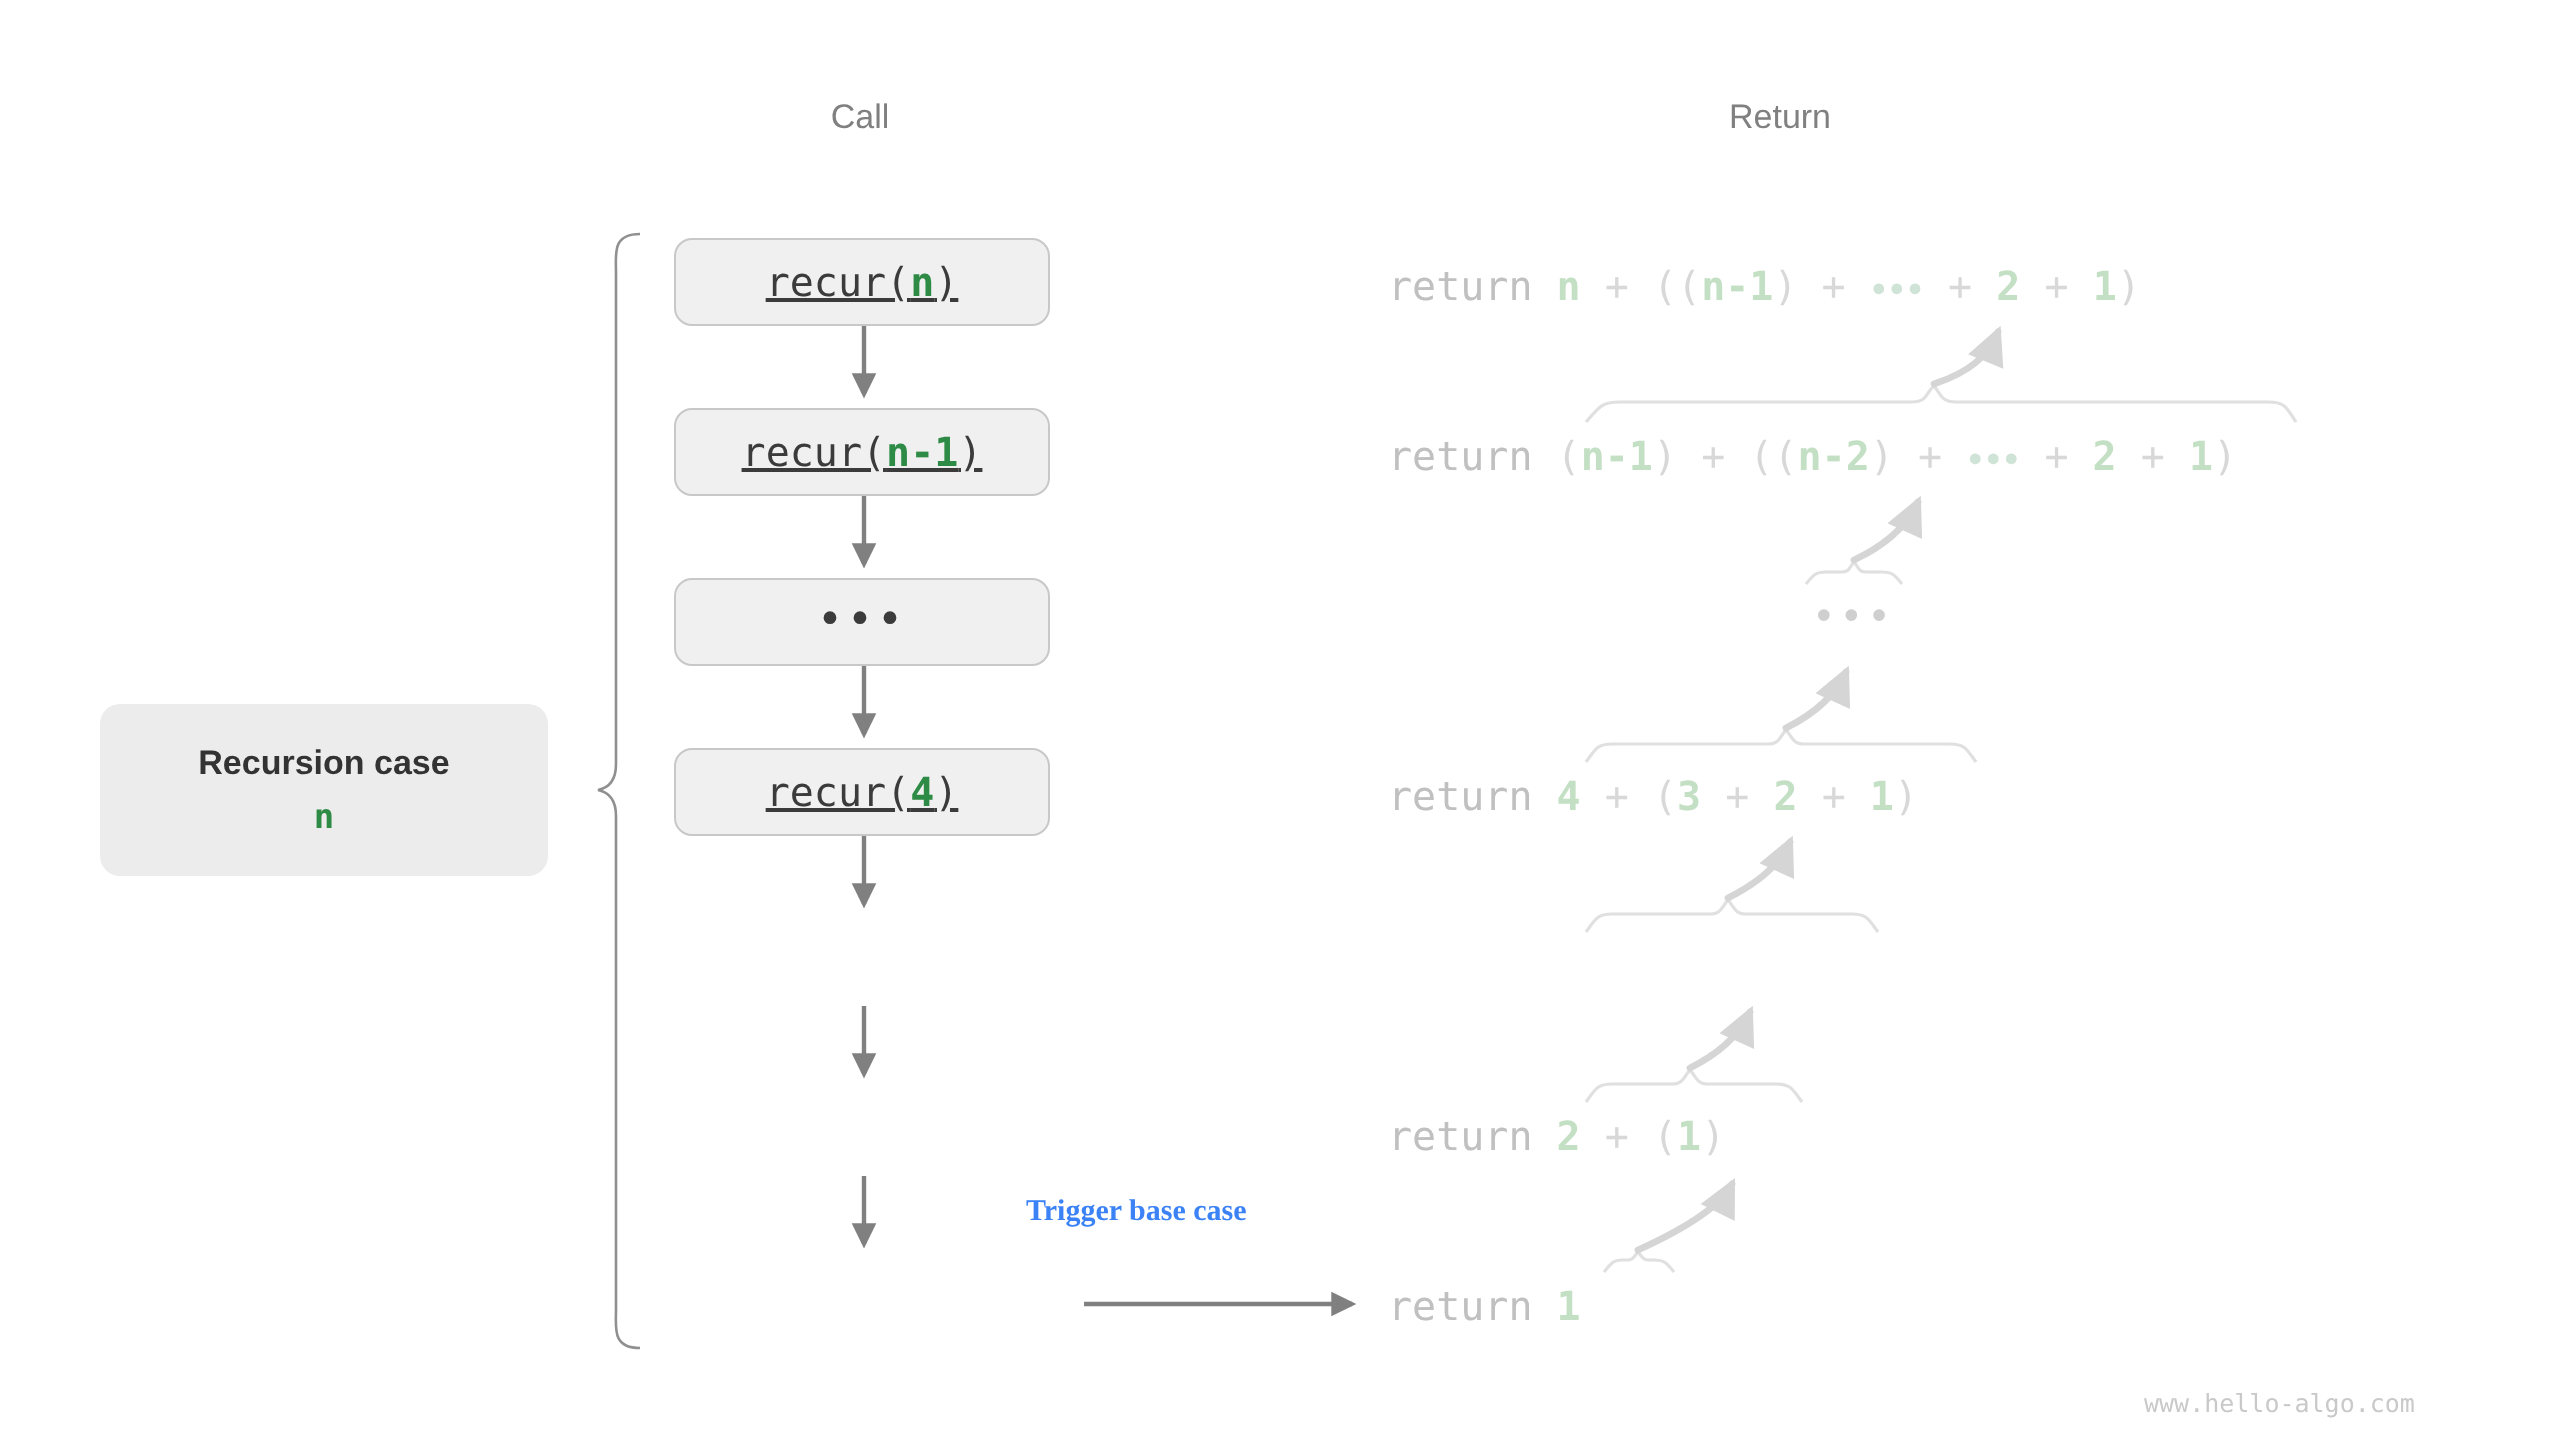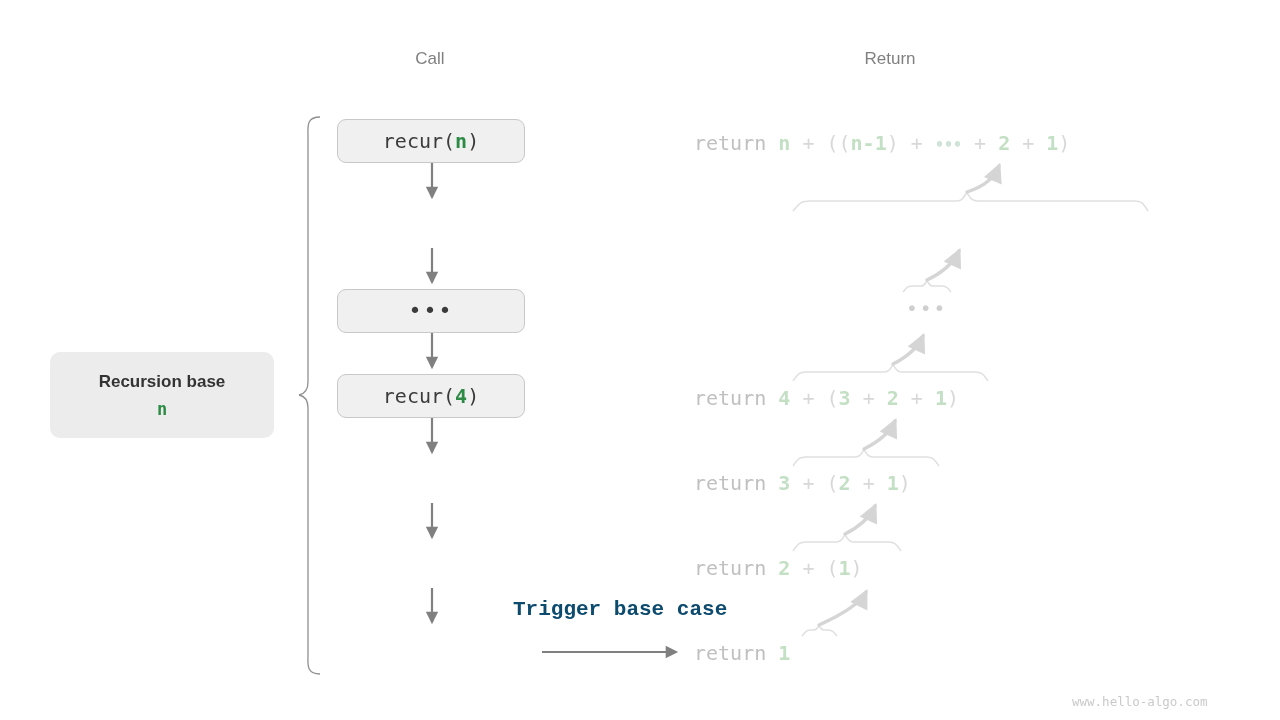--- a/index.html
+++ b/index.html
@@ -44,20 +44,21 @@
     display: flex;
     align-items: center;
     justify-content: center;
   }
   .call-text {
     font-family: "DejaVu Sans Mono", monospace;
     font-size: 20px;
     color: #3b3b3b;
     white-space: nowrap;
     letter-spacing: 0px;
+    text-decoration: underline;
   }
   .call-text .g { color: #2e8b46; font-weight: bold; }
   .dots-box-text {
     font-family: "DejaVu Sans", sans-serif;
     font-size: 22px;
     color: #3b3b3b;
     letter-spacing: 2px;
     line-height: 0.6;
   }
 
@@ -100,24 +101,24 @@
     font-family: "DejaVu Sans Mono", monospace;
     font-weight: bold;
     font-size: 17px;
     color: #2e8b46;
   }
 
   .trigger-label {
     position: absolute;
     left: 513px;
     top: 598px;
-    font-family: Liberation Mono, monospace;
+    font-family: Liberation Serif, serif;
     font-weight: bold;
-    font-size: 21px;
-    color: #0c4a6e;
+    font-size: 15px;
+    color: #3b82f6;
     white-space: nowrap;
   }
 
   .watermark {
     position: absolute;
     left: 1072px;
     top: 678px;
     font-family: "DejaVu Sans Mono", monospace;
     font-size: 12.5px;
     color: #c9c9c9;
@@ -144,45 +145,48 @@
 </style>
 </head>
 <body>
 
 <div id="stage">
 
   <div class="col-header" id="header-call">Call</div>
   <div class="col-header" id="header-return">Return</div>
 
   <div class="depth-box">
-    <div class="depth-title">Recursion base</div>
+    <div class="depth-title">Recursion case</div>
     <div class="depth-val">n</div>
   </div>
 
   <div class="trigger-label">Trigger base case</div>
 
   <div class="call-box" style="top:119px">
     <span class="call-text">recur(<span class="g">n</span>)</span>
   </div>
+  <div class="call-box" style="top:204px">
+    <span class="call-text">recur(<span class="g">n-1</span>)</span>
+  </div>
   <div class="call-box" style="top:289px">
     <span class="dots-box-text">•••</span>
   </div>
   <div class="call-box" style="top:374px">
     <span class="call-text">recur(<span class="g">4</span>)</span>
   </div>
 
   <div class="ret-row" style="top:131px">
     <span class="kw">return</span> <span class="gf">n</span> <span class="pf">+</span> <span class="pf">((</span><span class="gf">n-1</span><span class="pf">)</span> <span class="pf">+</span> <span class="el">•••</span> <span class="pf">+</span> <span class="gf">2</span> <span class="pf">+</span> <span class="gf">1</span><span class="pf">)</span>
+  </div>
+  <div class="ret-row" style="top:216px">
+    <span class="kw">return</span> <span class="pf">(</span><span class="gf">n-1</span><span class="pf">)</span> <span class="pf">+</span> <span class="pf">((</span><span class="gf">n-2</span><span class="pf">)</span> <span class="pf">+</span> <span class="el">•••</span> <span class="pf">+</span> <span class="gf">2</span> <span class="pf">+</span> <span class="gf">1</span><span class="pf">)</span>
   </div>
   <div class="ret-dots">•••</div>
   <div class="ret-row" style="top:386px">
     <span class="kw">return</span> <span class="gf">4</span> <span class="pf">+</span> <span class="pf">(</span><span class="gf">3</span> <span class="pf">+</span> <span class="gf">2</span> <span class="pf">+</span> <span class="gf">1</span><span class="pf">)</span>
-  </div>
-  <div class="ret-row" style="top:471px">
-    <span class="kw">return</span> <span class="gf">3</span> <span class="pf">+</span> <span class="pf">(</span><span class="gf">2</span> <span class="pf">+</span> <span class="gf">1</span><span class="pf">)</span>
   </div>
   <div class="ret-row" style="top:556px">
     <span class="kw">return</span> <span class="gf">2</span> <span class="pf">+</span> <span class="pf">(</span><span class="gf">1</span><span class="pf">)</span>
   </div>
   <div class="ret-row" style="top:641px">
     <span class="kw">return</span> <span class="gf">1</span>
   </div>
 
   <svg class="overlay" viewBox="0 0 1280 720">
     <defs>

